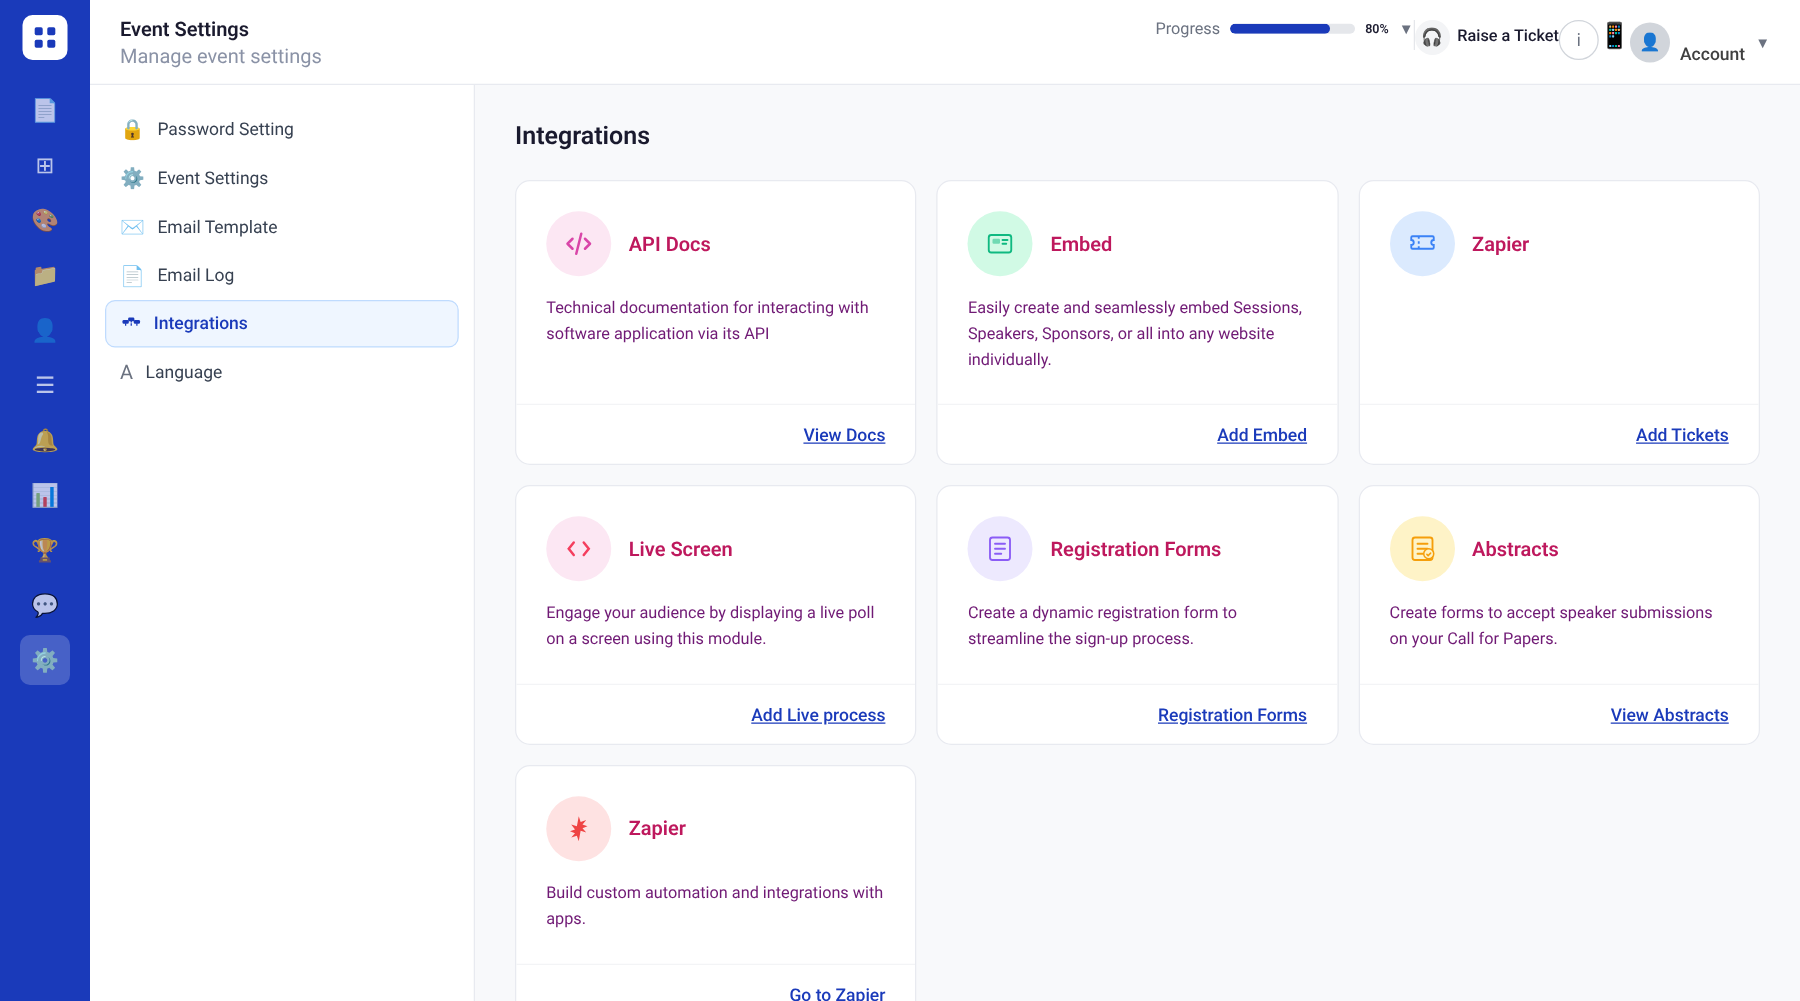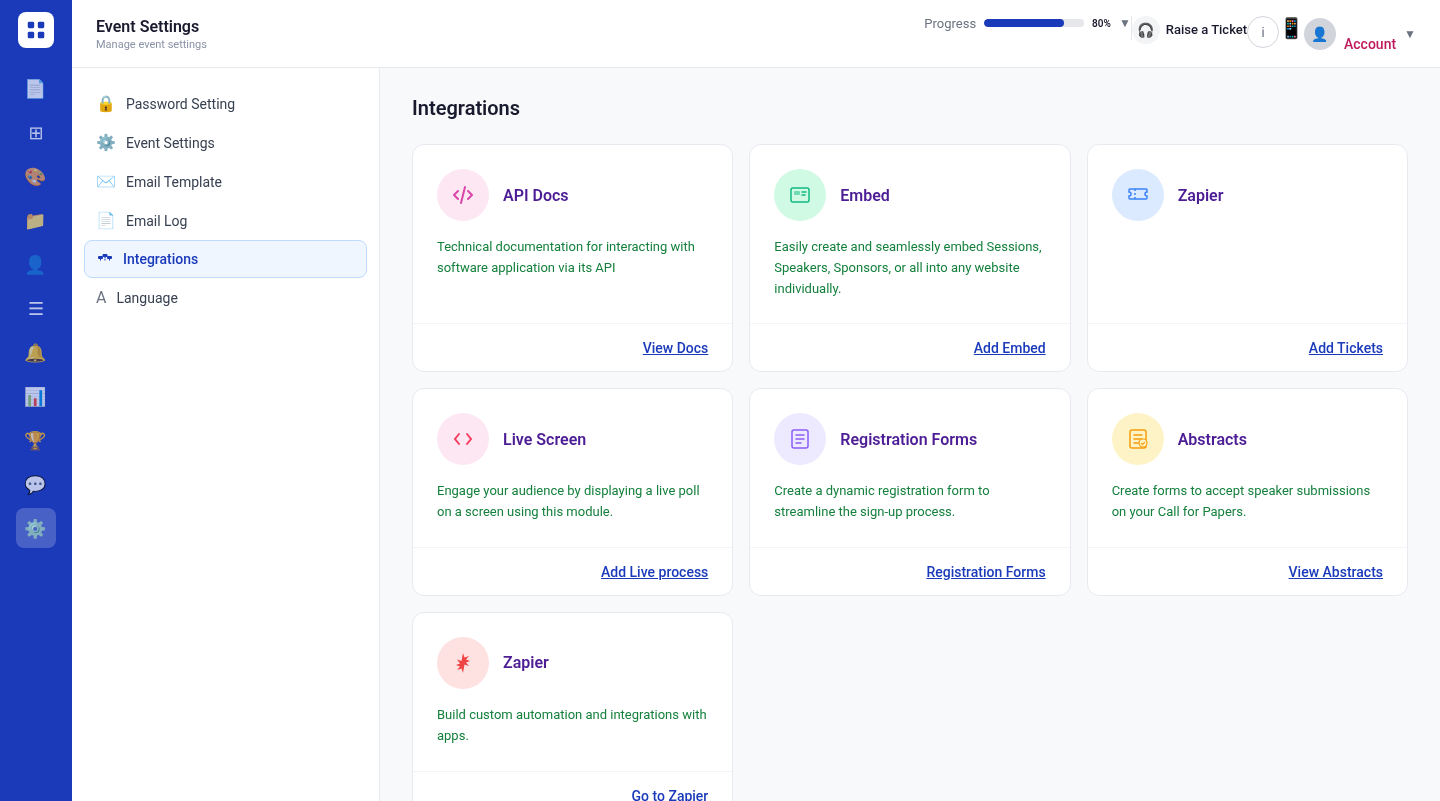--- a/index.html
+++ b/index.html
@@ -58,21 +58,21 @@
       height: 68px;
       flex-shrink: 0;
     }
     .header-title-group { flex: 1; }
     .header-title {
       font-size: 16px;
       font-weight: 600;
       color: #1a1a2e;
     }
     .header-subtitle {
-      font-size: 11px;
+      font-size: 16px;
       color: #8a92a6;
       margin-top: 2px;
     }
     .header-right {
       display: flex;
       align-items: flex-start;
     }
     .progress-section {
       display: flex;
       align-items: center;
@@ -140,21 +140,21 @@
       width: 32px;
       height: 32px;
       border-radius: 50%;
       background: #d1d5db;
       display: flex;
       align-items: center;
       justify-content: center;
       font-size: 14px;
       color: #6b7280;
     }
-    .account-name { font-size: 14px; font-weight: 500; color: #be185d; margin-top: 20px; }
+    .account-name { font-size: 14px; font-weight: 500; color: #404040; margin-top: 20px; }
     .account-chevron { font-size: 12px; color: #6b7280; }
 
     
     .content-layout {
       display: flex;
       flex: 1;
       overflow: hidden;
     }
 
     
@@ -234,25 +234,25 @@
       border-radius: 50%;
       display: flex;
       align-items: center;
       justify-content: center;
       flex-shrink: 0;
       font-size: 22px;
     }
     .card-title {
       font-size: 16px;
       font-weight: 600;
-      color: #4c1d95;
+      color: #be185d;
     }
     .card-desc {
       font-size: 13px;
-      color: #15803d;
+      color: #701a75;
       line-height: 1.6;
     }
     .card-footer {
       padding: 14px 24px;
       border-top: 1px solid #f3f4f6;
       text-align: right;
     }
     .card-action {
       font-size: 14px;
       font-weight: 500;

